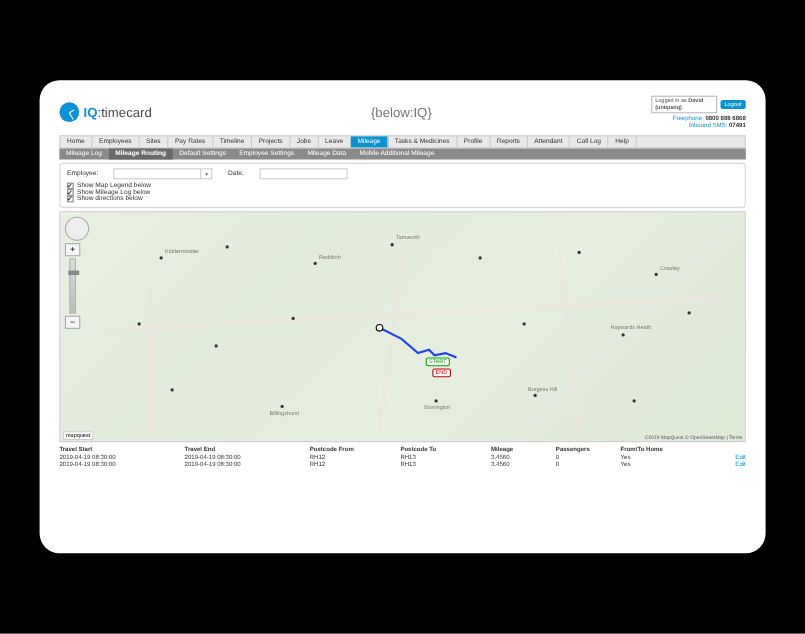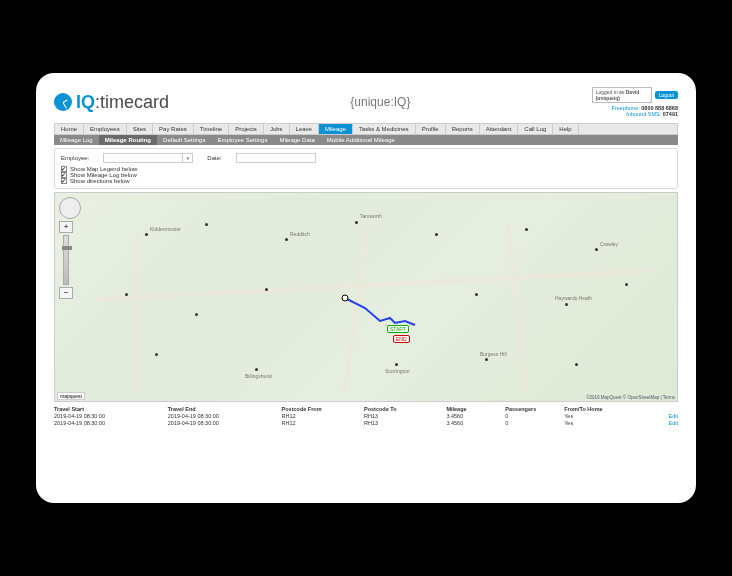--- a/index.html
+++ b/index.html
@@ -3,21 +3,21 @@
 <meta charset="utf-8">
 <style>
   * { box-sizing: border-box; margin: 0; padding: 0; }
   body { font-family: Arial, sans-serif; font-size: 7px; background: #000; display: flex; align-items: center; justify-content: center; height: 576px; width: 732px; }
   .device-frame { background: #fff; border-radius: 18px; width: 660px; height: 430px; padding: 14px 18px; box-shadow: 0 10px 30px rgba(0,0,0,0.4); overflow: hidden; position: relative; }
   .header { display: flex; align-items: center; justify-content: space-between; margin-bottom: 6px; }
   .brand-left { display: flex; align-items: center; gap: 4px; }
   .clock-icon { width: 18px; height: 18px; border-radius: 50%; background: #0b92d4; position: relative; }
   .clock-icon::before { content: ""; position: absolute; left: 50%; top: 50%; width: 5px; height: 1px; background: #fff; transform-origin: left; transform: rotate(-30deg); }
   .clock-icon::after { content: ""; position: absolute; left: 50%; top: 50%; width: 7px; height: 1px; background: #fff; transform-origin: left; transform: rotate(60deg); }
-  .brand-text { font-size: 18px; color: #4a4a4a; font-weight: 300; }
+  .brand-text { font-size: 12px; color: #4a4a4a; font-weight: 300; }
   .brand-text .iq { color: #0b92d4; font-weight: 600; }
   .brand-center { font-size: 12px; color: #888; }
   .brand-center .u { color: #777; }
   .header-right { text-align: right; font-size: 5.5px; color: #555; }
   .login-row { display: flex; gap: 3px; align-items: center; margin-bottom: 2px; justify-content: flex-end; }
   .login-box { border: 1px solid #bbb; padding: 1px 3px; font-size: 5px; width: 60px; text-align: left; background: #fff; }
   .logout-btn { background: #0b92d4; color: #fff; font-size: 5px; padding: 1px 4px; border: none; border-radius: 2px; cursor: pointer; }
   .phone-line { color: #0b92d4; font-size: 5.5px; }
   .phone-line b { color: #333; }
 
@@ -63,21 +63,21 @@
 <div class="device-frame">
 
   <div class="header">
     <div class="brand-left">
       <span class="clock-icon"></span>
       <span class="brand-text">
         <span class="iq">IQ</span><span>:timecard</span>
       </span>
     </div>
     <div class="brand-center">
-      <span class="u">{unique:IQ}</span>
+      <span class="u">{below:IQ}</span>
     </div>
     <div class="header-right">
       <div class="login-row">
         <div class="login-box">
           <span>Logged in as</span> <b>David</b><br>
           <b>(uniqueiq)</b>
         </div>
         <button class="logout-btn">Logout</button>
       </div>
       <div class="phone-line">

